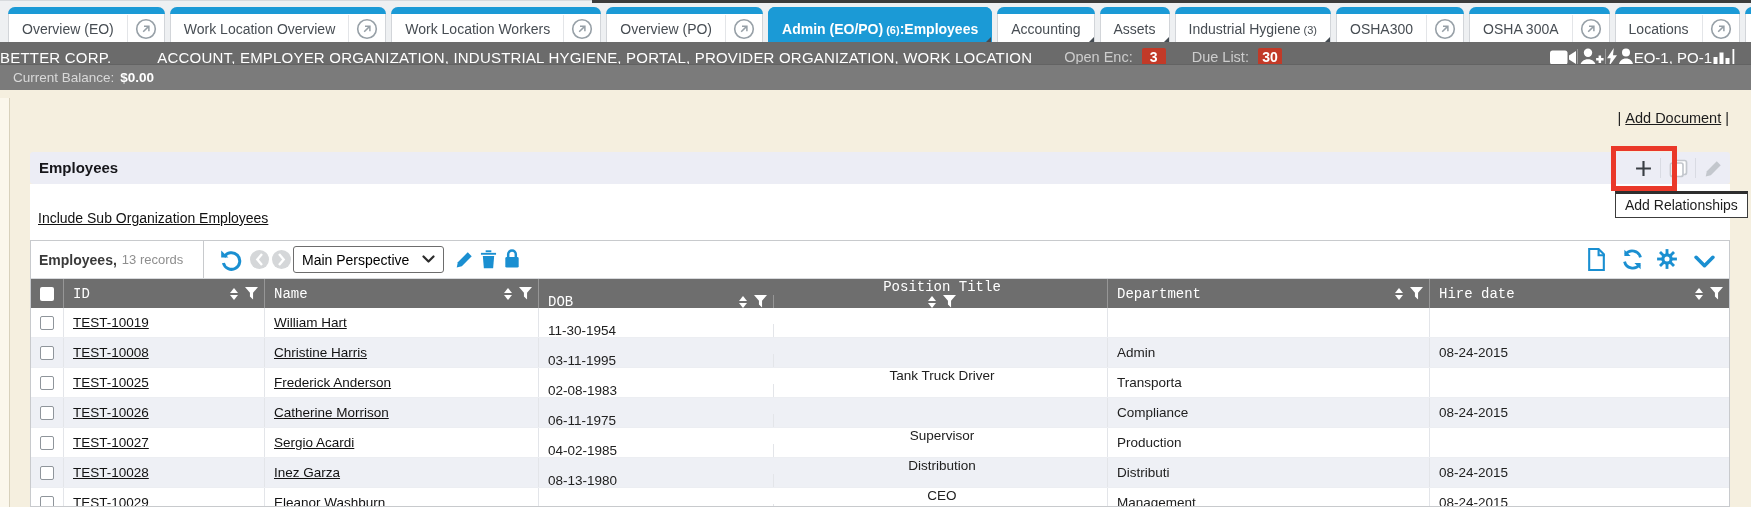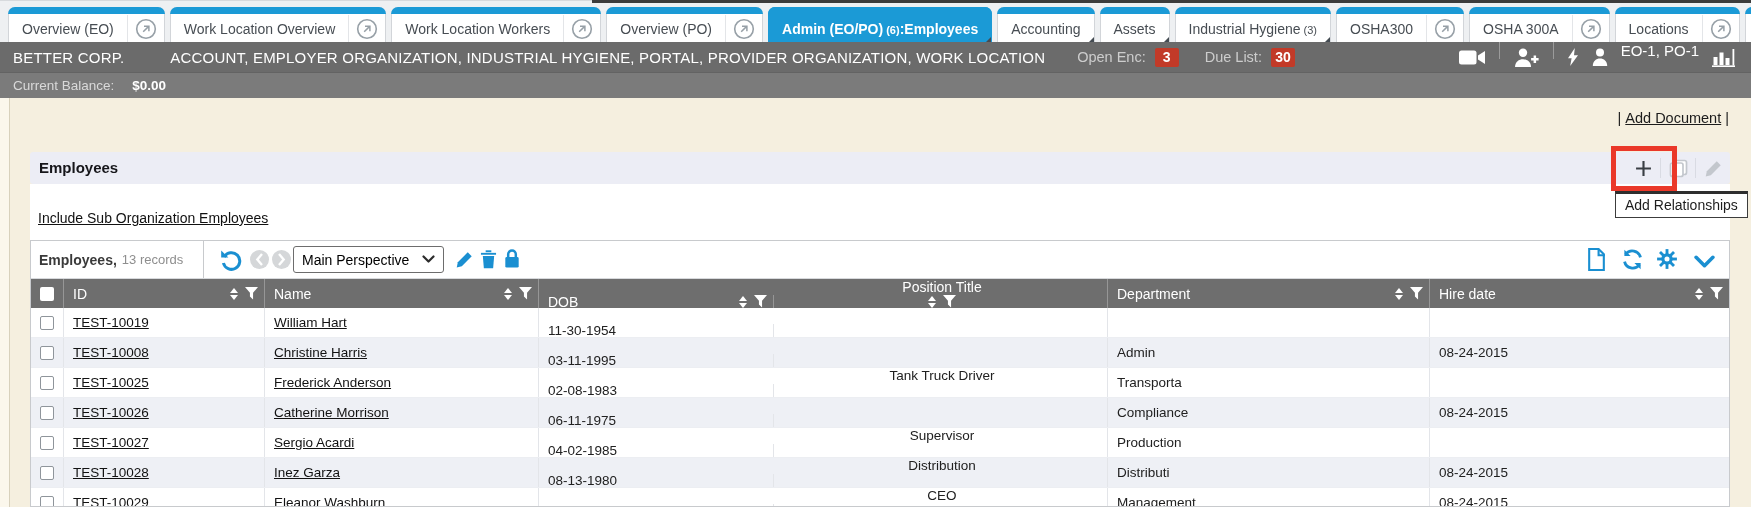--- a/index.html
+++ b/index.html
@@ -18,34 +18,34 @@
   .tab-count{font-size:11px;color:#474d53;margin-left:3px;padding-top:2px;}
   .tab-suffix{font-size:14px;color:#474d53;}
   .tab-popout{display:flex;align-items:center;justify-content:center;width:36px;border-left:1px solid #e3e5e8;margin-top:7px;cursor:pointer;}
   .tab-fold{position:absolute;right:0;bottom:-2px;width:0;height:0;border-left:7px solid transparent;border-bottom:7px solid #454c53;}
   .tab.active{background:#1b9ad6;border-color:#1b9ad6;}
   .tab.active .cap{background:#1b9ad6;}
   .tab.active .tab-label,.tab.active .tab-count,.tab.active .tab-suffix{color:#fff;font-weight:bold;}
 
   
   .orgbar{position:absolute;left:0;top:42px;width:1751px;height:30px;background:#6b6b6b;display:flex;align-items:center;color:#fff;}
-  .brand{font-size:15px;margin-left:13px;letter-spacing:.2px;flex:0 0 auto;}
+  .brand{font-size:15px;letter-spacing:.2px;flex:0 0 auto;}
   .modules{font-size:15px;margin-left:46px;letter-spacing:.2px;flex:0 0 auto;}
   .enc-label{font-size:14.5px;color:#cdcdcd;margin-left:32px;}
   .badge{display:inline-flex;align-items:center;justify-content:center;min-width:18px;height:19px;padding:0 3px;margin-left:9px;
          background:#c23a28;border-radius:2px;font-size:14px;font-weight:bold;color:#fff;}
   .due-label{font-size:14.5px;color:#cdcdcd;margin-left:26px;}
-  .orgbar-right{position:absolute;right:14px;top:0;height:30px;display:flex;gap:13px;}
+  .orgbar-right{position:absolute;right:14px;top:0;height:30px;display:flex;align-items:center;}
   .vdiv{width:1px;height:17px;background:#9b9b9b;}
   .ibtn{display:flex;align-items:center;cursor:pointer;}
   .usertext{font-size:15px;color:#fff;}
 
   
-  .balancebar{position:absolute;left:0;top:72px;width:1751px;height:26px;background:#7b7b7b;border-top:1px solid #636363;
-              display:flex;align-items:center;box-sizing:border-box;gap:12px;}
+  .balancebar{position:absolute;left:0;top:64px;width:1751px;height:26px;background:#7b7b7b;border-top:1px solid #636363;
+              display:flex;align-items:center;box-sizing:border-box;}
   .bal-label{font-size:13.5px;color:#d9d9d9;margin-left:13px;}
   .bal-value{font-size:13.5px;color:#fff;font-weight:bold;margin-left:6px;}
 
   
   .leftstrip{position:absolute;left:0;top:98px;width:9px;height:409px;background:#fbf7ec;border-right:1px solid #d8d1bc;}
   .adddoc{position:absolute;right:18px;top:110px;font-size:14.5px;color:#1c1c1c;}
   .adddoc .lk{text-decoration:underline;cursor:pointer;}
   .adddoc .pp{text-decoration:none;margin:0 4px;}
 
   .panelhdr{position:absolute;left:30px;top:152px;width:1700px;height:32px;background:#ecedf5;border-radius:3px;}
@@ -66,21 +66,21 @@
   .glabel{position:absolute;left:0;top:0;width:173px;height:37px;border-right:1px solid #c8cacd;display:flex;align-items:center;padding-left:8px;box-sizing:border-box;}
   .gtitle{font-size:14px;font-weight:bold;color:#3a3a3a;}
   .grecords{font-size:13px;color:#8e8e8e;margin-left:5px;}
   .tbtn{position:absolute;top:7px;cursor:pointer;}
   .navcirc{width:19px;height:19px;border-radius:50%;background:#d5d7d9;display:flex;align-items:center;justify-content:center;}
   .persel{position:absolute;left:262px;top:5px;width:151px;height:27px;border:1px solid #6d6d6d;border-radius:3px;background:#fff;
           display:flex;align-items:center;justify-content:space-between;padding:0 8px;box-sizing:border-box;cursor:pointer;}
   .persel-text{font-size:14px;color:#000000;}
 
   .gh{display:flex;height:29px;background:#6e6e6e;}
-  .th{display:flex;align-items:center;box-sizing:border-box;border-right:1px solid rgba(255,255,255,.28);padding:0 6px 0 9px;}
+  .th{display:flex;align-items:center;box-sizing:border-box;border-right:1px solid rgba(255,255,255,.28);padding:0 6px 0 9px;font-family:Liberation Mono, monospace;}
   .th-label{font-size:14px;color:#fff;flex:1 1 auto;overflow:hidden;white-space:nowrap;}
   .th-icons{display:flex;align-items:center;gap:7px;}
   .sort{display:flex;flex-direction:column;gap:2px;cursor:pointer;}
   .s-up{width:0;height:0;border-left:4.5px solid transparent;border-right:4.5px solid transparent;border-bottom:5px solid #fff;}
   .s-dn{width:0;height:0;border-left:4.5px solid transparent;border-right:4.5px solid transparent;border-top:5px solid #fff;}
   .funnel{cursor:pointer;}
   .td-check{width:33px;display:flex;align-items:center;justify-content:center;box-sizing:border-box;border-right:1px solid rgba(255,255,255,.28);}
   .hcb{width:14px;height:14px;background:#fff;border-radius:2px;}
 
   .tr{display:flex;height:29px;background:#fff;border-bottom:1px solid #eceef2;}

